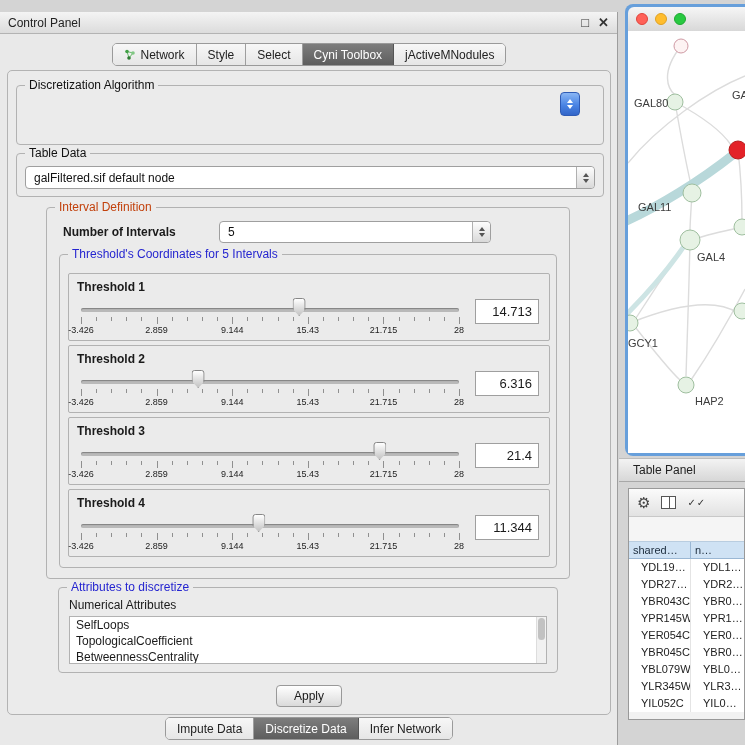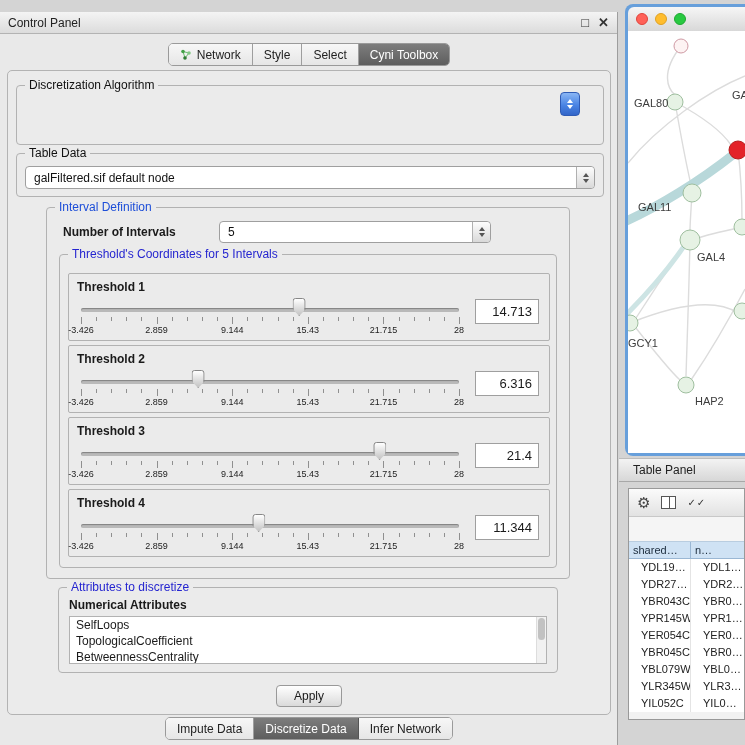--- a/index.html
+++ b/index.html
@@ -30,21 +30,21 @@
   .neticon { width:12px; height:12px; }
 
   
   .mainpanel { position:absolute; left:7px; top:58px; width:604px; height:645px;
     background:#ebebeb; border:1px solid #b3b3b3; border-radius:5px; }
 
   
   .group { position:absolute; border:1px solid #b2b2b2; border-radius:4px; }
   .glabel { position:absolute; top:-8px; left:8px; background:#ebebeb; padding:0 4px;
     font-size:12px; color:#111; white-space:nowrap; }
-  .glabel.green { color:#1d4ed8;text-align:right; }
+  .glabel.green { color:#c2410c;text-align:right; }
   .glabel.blue { color:#2525d0; }
   .bold { font-weight:bold; }
 
   .alg-group { left:8px; top:14px; width:588px; height:60px; }
   .td-group  { left:8px; top:82px; width:588px; height:44px; }
   .int-group { left:38px; top:136px; width:524px; height:372px; }
   .thr-group { left:12px; top:46px; width:498px; height:314px; }
   .attr-group{ left:50px; top:516px; width:500px; height:86px; }
 
   
@@ -78,21 +78,21 @@
   .ticks { position:absolute; left:0; right:0; top:23px; height:8px; }
   .tick { position:absolute; width:1px; height:4px; background:#8f8f8f; }
   .tick.tall { height:7px; }
   .ticklabels { position:absolute; left:0; right:0; top:31px; height:11px;
     font-size:9px; color:#222; }
   .tlab { position:absolute; transform:translateX(-50%); white-space:nowrap; }
   .valuebox { width:64px; height:25px; margin-top:5px; background:#fff; border:1px solid #9f9f9f;
     font-size:13px; display:flex; align-items:center; justify-content:flex-end; padding:0 6px; }
 
   
-  .attr-title { position:absolute; left:10px; top:10px; font-weight:bold; font-size:12px; }
+  .attr-title { position:absolute; left:10px; top:10px; font-weight:normal; font-size:12px; }
   .attr-list { position:absolute; left:10px; top:28px; width:478px; height:48px;
     background:#fff; border:1px solid #b2b2b2; overflow:hidden; font-size:12px; }
   .attr-item { height:16px; padding:1px 0 0 6px; white-space:nowrap; }
   .scroll { position:absolute; right:0; top:0; bottom:0; width:10px; background:#f1f1f1;
     border-left:1px solid #ddd; }
   .sthumb { position:absolute; left:1px; top:1px; width:7px; height:22px;
     background:#c2c2c2; border-radius:4px; }
 
   .apply { position:absolute; left:50%; top:614px; transform:translateX(-50%);
     width:66px; height:22px; border:1px solid #999; border-radius:4px;
@@ -171,20 +171,23 @@
           <span>Network</span>
         </div>
         <div class="tabseg">
           <span>Style</span>
         </div>
         <div class="tabseg">
           <span>Select</span>
         </div>
         <div class="tabseg dark">
           <span>Cyni Toolbox</span>
+        </div>
+        <div class="tabseg">
+          <span>jActiveMNodules</span>
         </div>
       </div>
     </div>
 
     <div class="mainpanel">
 
       <div class="group alg-group">
         <span class="glabel">Discretization Algorithm</span>
       </div>
 

